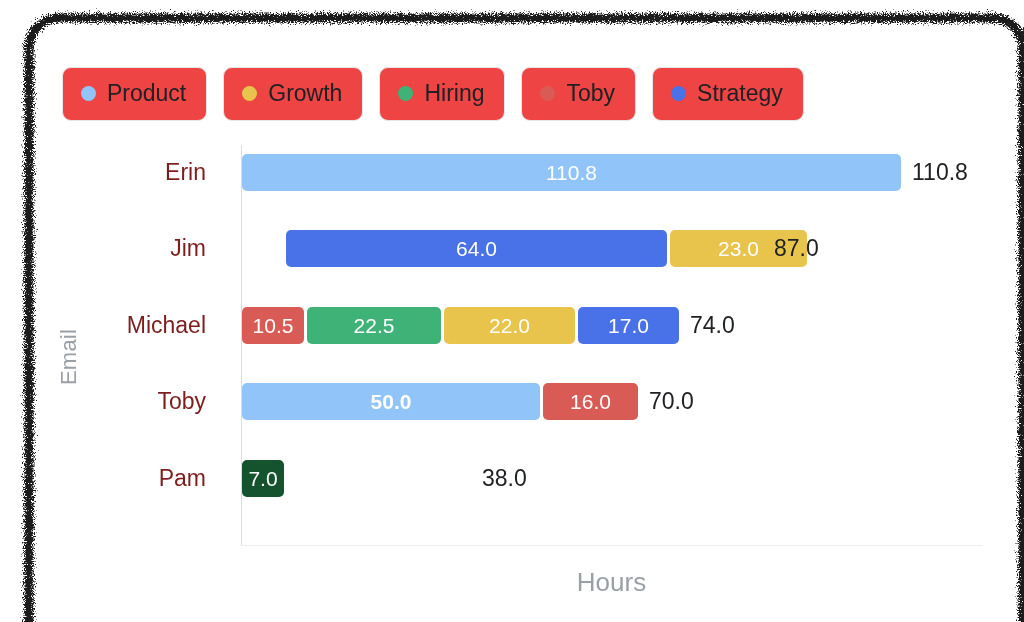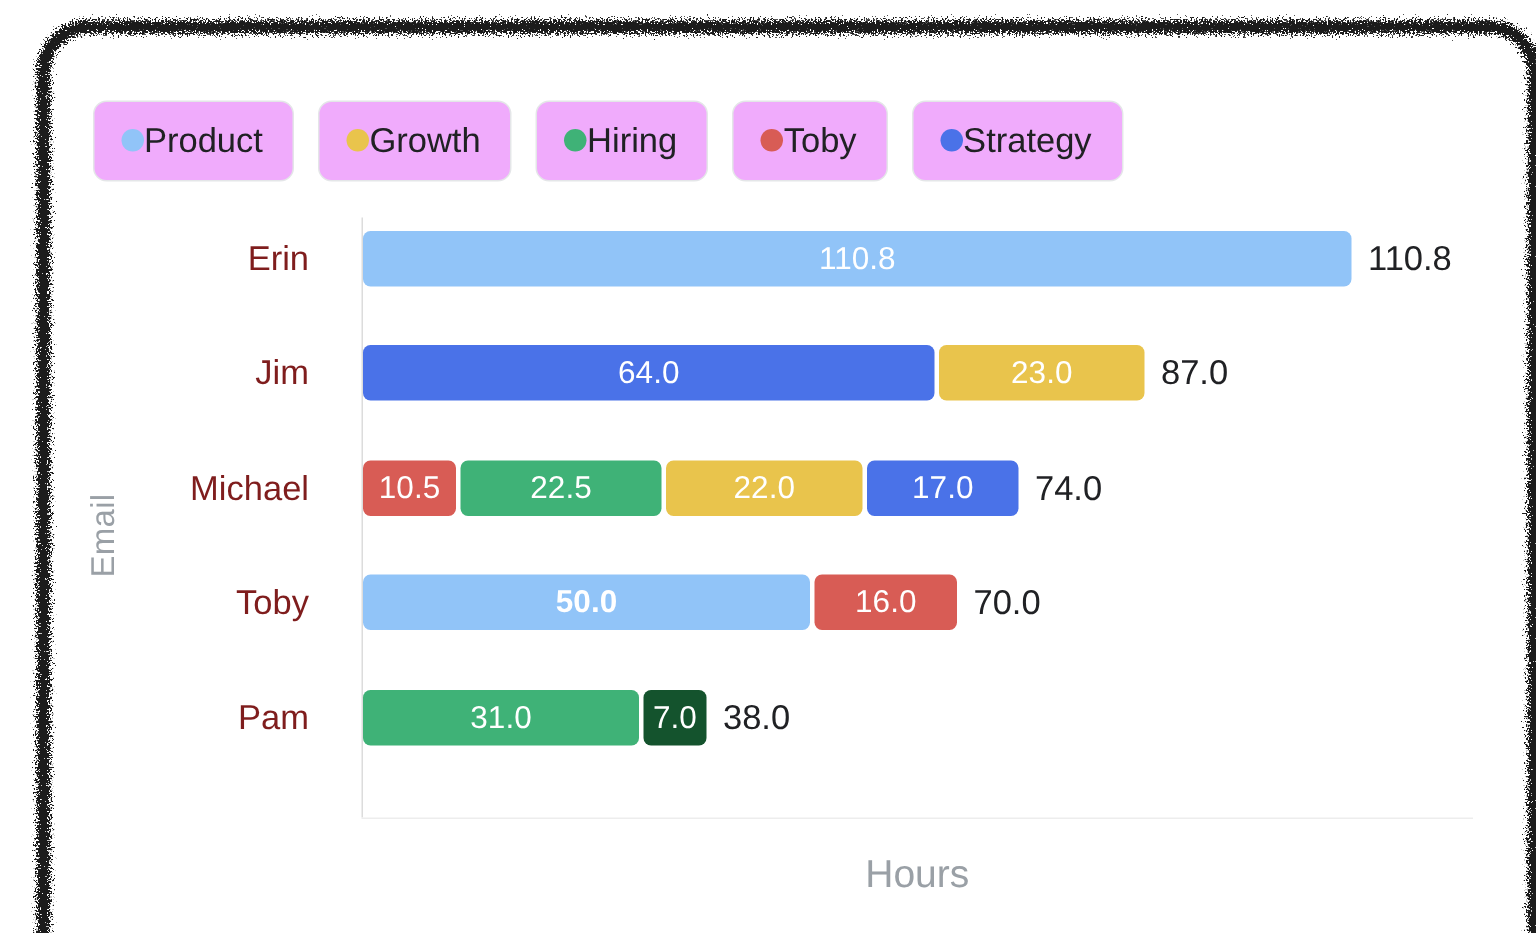--- a/index.html
+++ b/index.html
@@ -42,24 +42,25 @@
     position: absolute;
     left: 29px;
     top: 45px;
     display: flex;
     gap: 16px;
     align-items: center;
   }
   .legend-chip {
     display: flex;
     align-items: center;
+    gap: 11px;
     border: 1px solid #e4e6e8;
     border-radius: 9px;
     padding: 12px 20px 13px 18px;
-    background: #f0abfc;
+    background: #ef4444;
     box-sizing: border-box;
     height: 54px;
   }
   .legend-dot {
     width: 15px;
     height: 15px;
     border-radius: 50%;
     flex: 0 0 auto;
   }
   .legend-label {
@@ -213,21 +214,21 @@
           <div class="bars">
             <div class="seg" style="width: 659px; background: rgb(145, 196, 248); margin-right: 0px;">
               <span class="seg-label">110.8</span>
             </div>
           </div>
           <div class="total" style="left: 879px;">110.8</div>
         </div>
         <div class="row" style="top: 208px;">
           <div class="row-name">Jim</div>
           <div class="bars">
-            <div class="seg" style="width: 381px; background: rgb(74, 114, 232);">
+            <div class="seg" style="width: 381px; background: rgb(74, 114, 232); margin-left: 44px;">
               <span class="seg-label">64.0</span>
             </div>
             <div class="seg" style="width: 137px; background: rgb(233, 196, 76); margin-right: 0px;">
               <span class="seg-label">23.0</span>
             </div>
           </div>
           <div class="total" style="left: 741px;">87.0</div>
         </div>
         <div class="row" style="top: 285px;">
           <div class="row-name">Michael</div>
@@ -255,23 +256,20 @@
             </div>
             <div class="seg" style="width: 95px; background: rgb(216, 92, 85); margin-right: 0px;">
               <span class="seg-label">16.0</span>
             </div>
           </div>
           <div class="total" style="left: 616px;">70.0</div>
         </div>
         <div class="row" style="top: 438px;">
           <div class="row-name">Pam</div>
           <div class="bars">
-            <div class="seg" style="width: 184px; background: rgb(63, 178, 119);">
-              <span class="seg-label">31.0</span>
-            </div>
             <div class="seg" style="width: 42px; background: #14532d; margin-right: 0px;">
               <span class="seg-label">7.0</span>
             </div>
           </div>
           <div class="total" style="left: 449px;">38.0</div>
         </div>
       </div>
   </div>
 
 </div>

